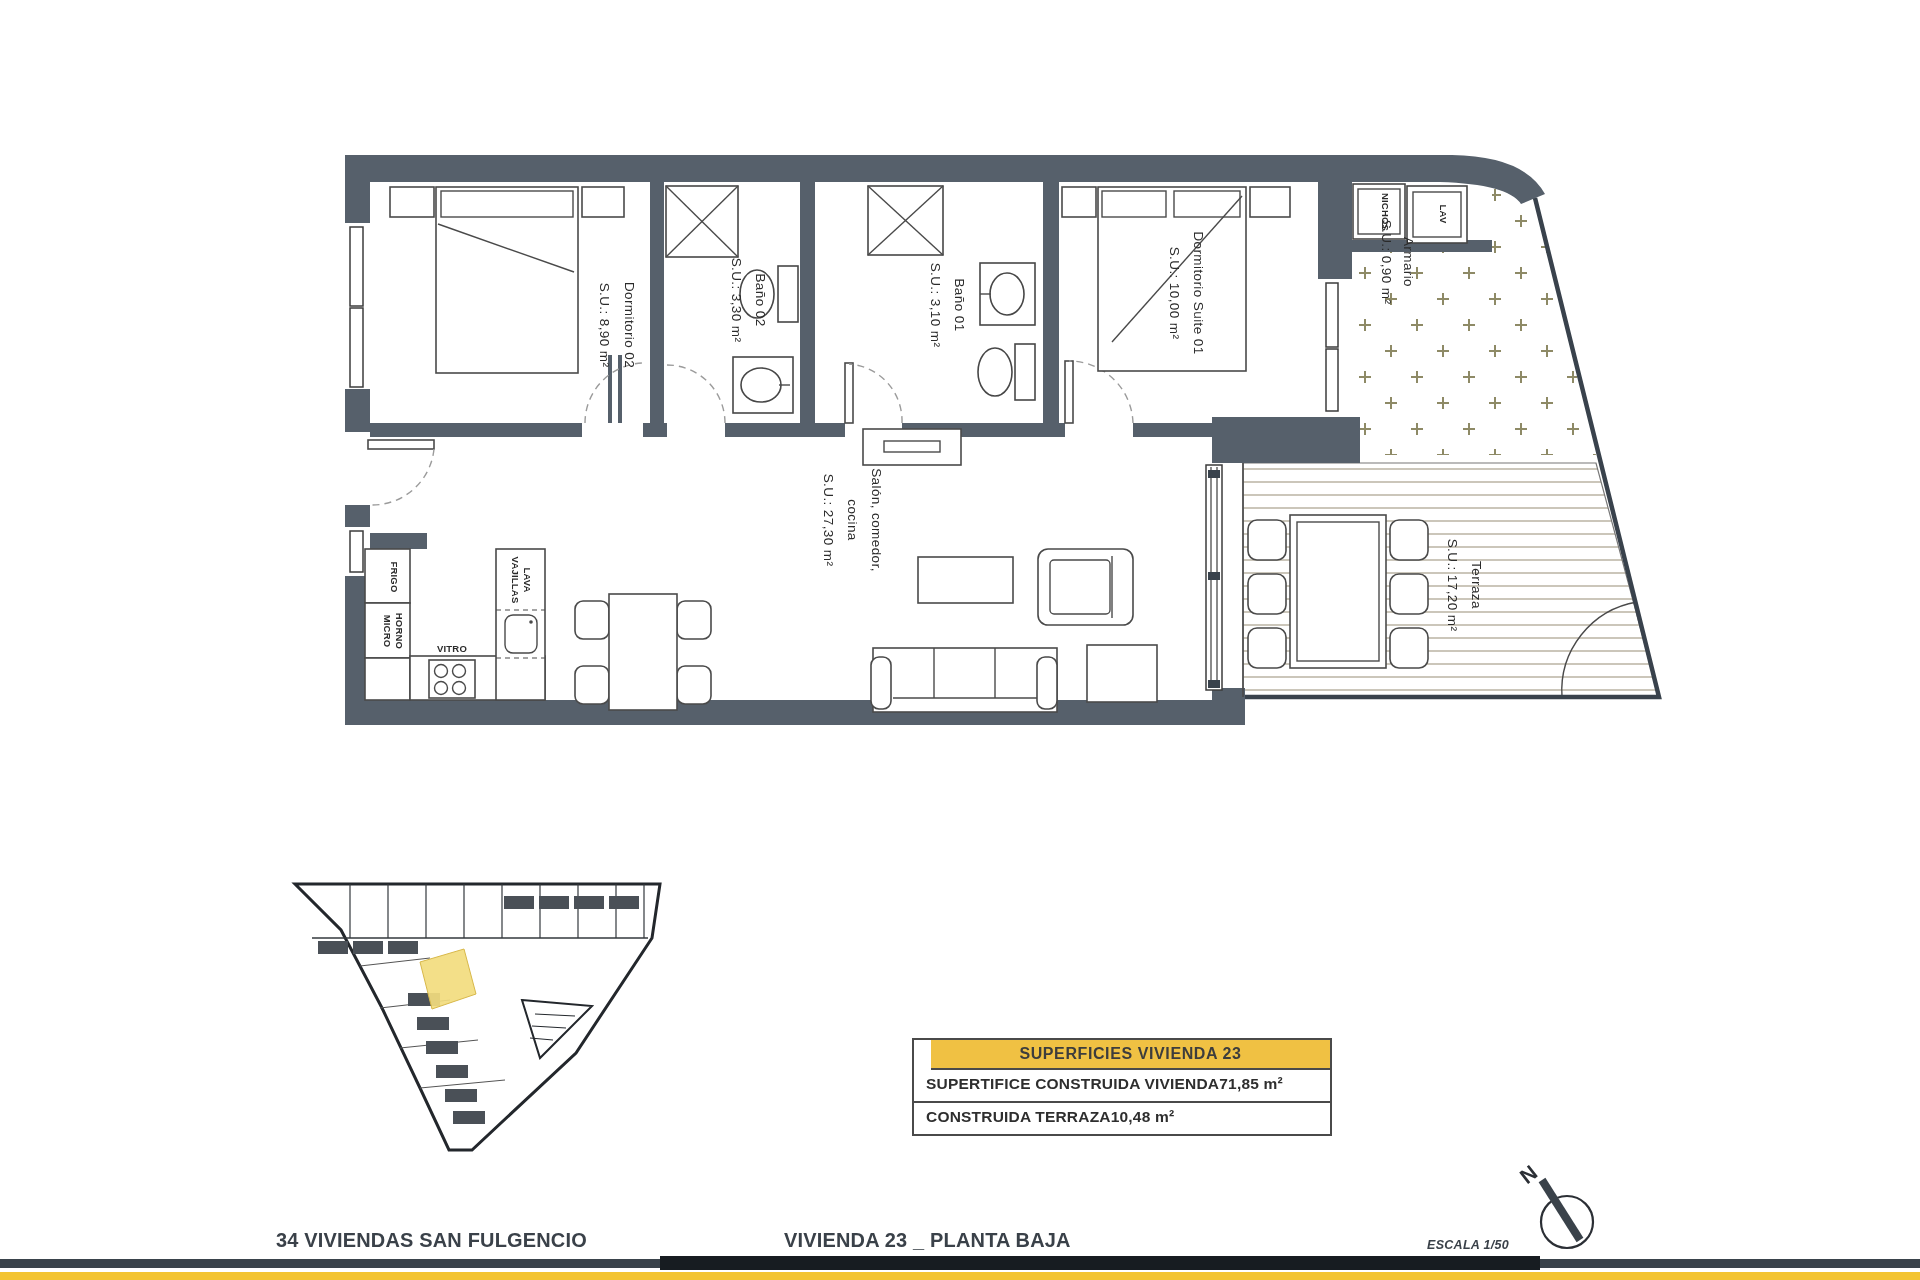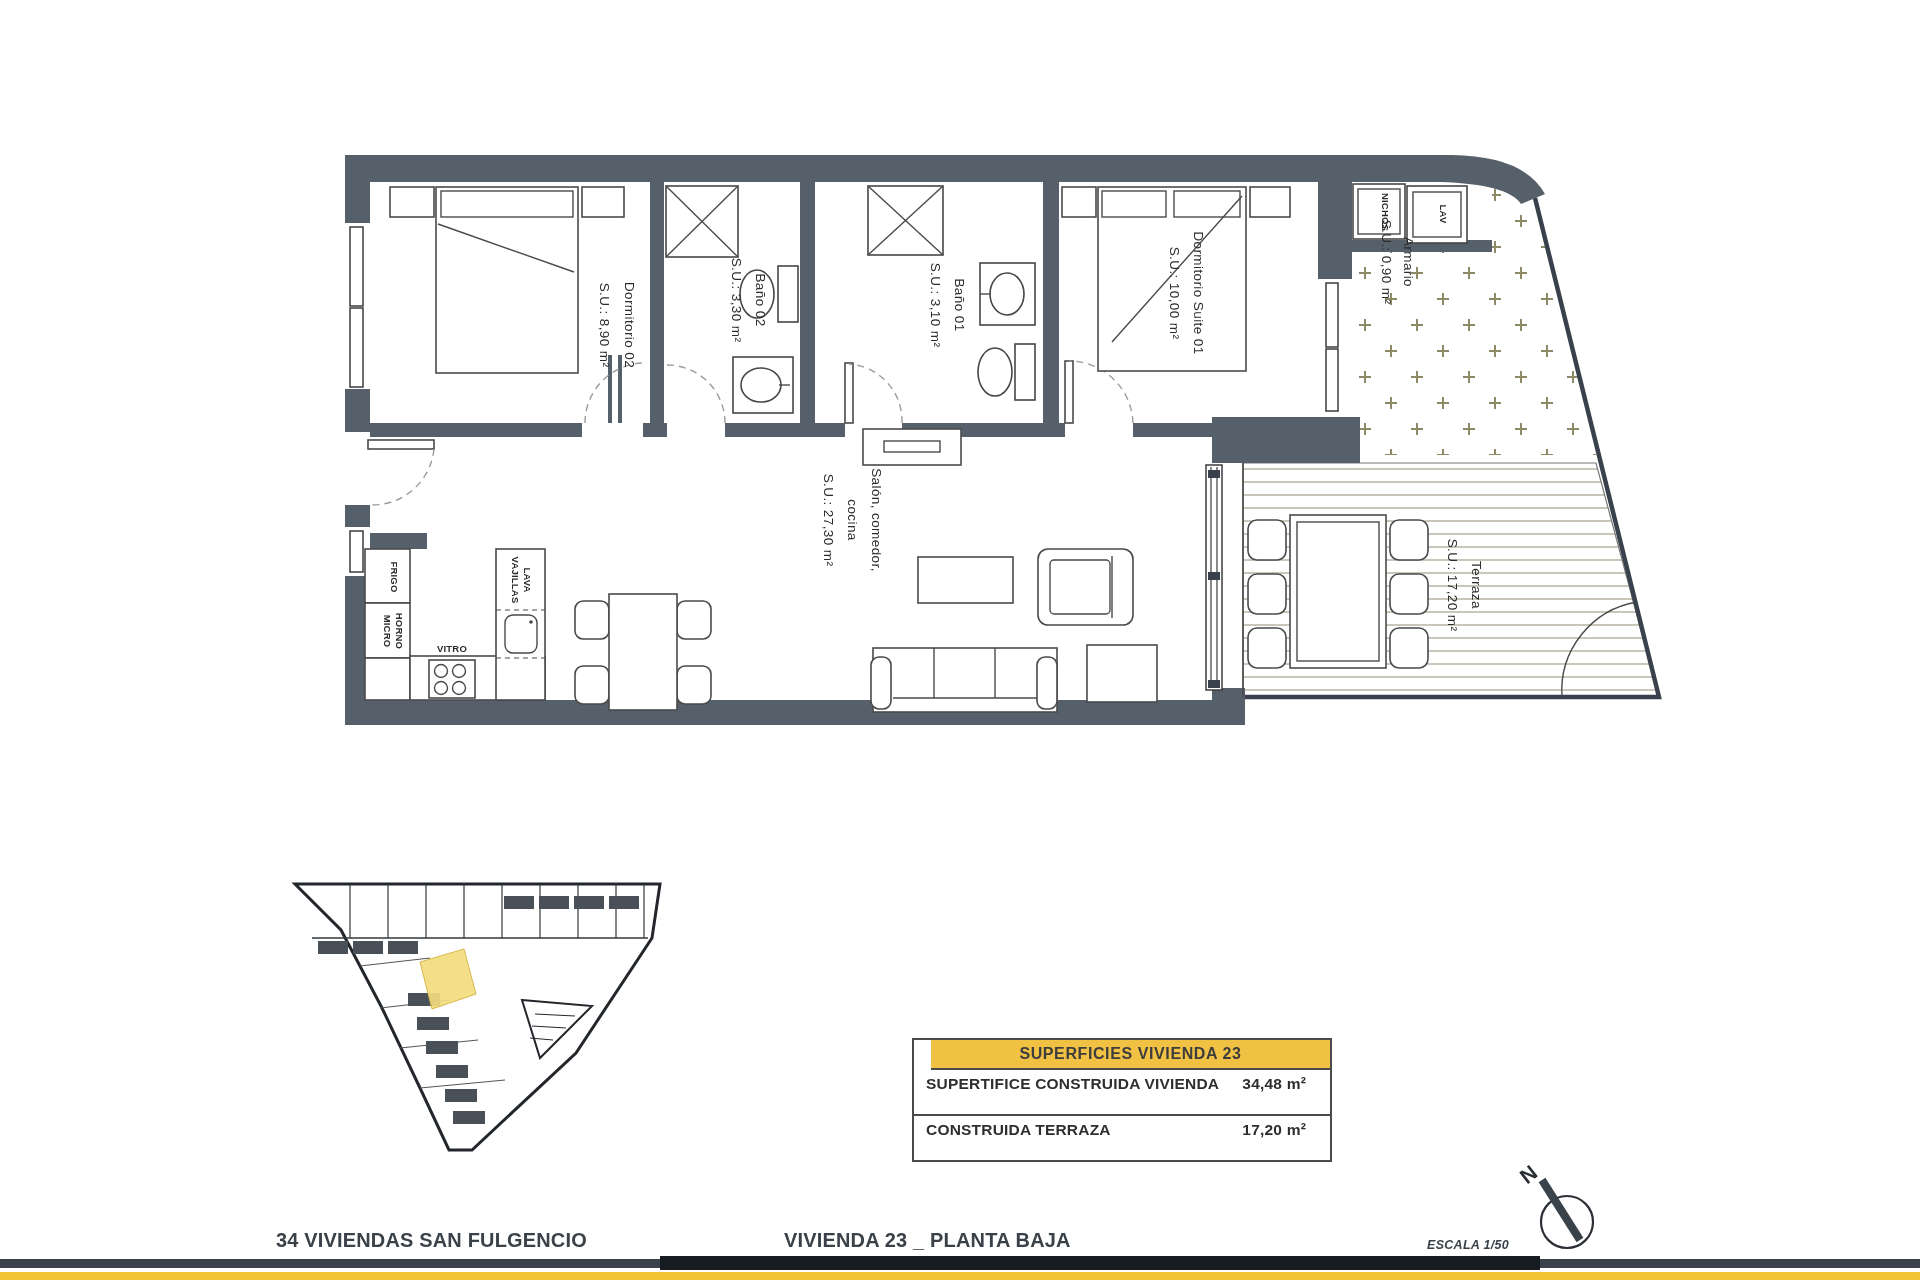--- a/index.html
+++ b/index.html
@@ -16,22 +16,22 @@
   .winf{fill:#ffffff;stroke:#3c3c3c;stroke-width:1.5;}
   .rlbl{font-family:"Liberation Sans",sans-serif;font-size:13.5px;fill:#2b2b2b;letter-spacing:.4px;}
   .slbl{font-family:"Liberation Sans",sans-serif;font-size:9.5px;font-weight:bold;fill:#2b2b2b;letter-spacing:.2px;}
   .site{stroke:#23272C;fill:#ffffff;}
   .sitebox{fill:#4A5057;stroke:none;}
 
   
   .sum-table{position:absolute;left:912px;top:1038px;width:416px;border:2px solid #4a4a4a;background:#fff;}
   .sum-header{height:28px;line-height:28px;text-align:center;background:#F0C143;
               font-weight:bold;font-size:16px;color:#3d3d3d;letter-spacing:.6px;border-bottom:2px solid #4a4a4a;margin-left:17px;}
-  .sum-row{height:27px;line-height:27px;display:flex;justify-content:space-between;
-           font-weight:bold;font-size:15.5px;color:#2e2e2e;padding:0 24px 17px 12px;letter-spacing:.2px;}
+  .sum-row{height:27px;line-height:27px;display:flex;
+           font-weight:bold;font-size:15.5px;color:#2e2e2e;padding:0 24px 4px 12px;letter-spacing:.2px;}
   .sum-row + .sum-row{border-top:2px solid #4a4a4a;}
 
   
   .ft-title{position:absolute;top:1228px;font-weight:bold;font-size:21px;color:#3A4149;
             letter-spacing:.2px;transform:scaleX(.95);transform-origin:left top;white-space:nowrap;}
   .ft-project{left:276px;}
   .ft-sheet{left:784px;}
   .ft-scale{position:absolute;left:1427px;top:1238px;font-weight:bold;font-size:12.5px;color:#3A4149;letter-spacing:.3px;font-style:italic;}
   .bar-slate{position:absolute;left:0;top:1259px;width:1920px;height:9px;background:#3A434B;}
   .bar-dark{position:absolute;left:660px;top:1256px;width:880px;height:14px;background:#171C21;}
@@ -330,25 +330,25 @@
     <circle cx="1567" cy="1222" r="26" fill="none" stroke="#2b2f35" stroke-width="2.2"></circle>
     <line x1="1580" y1="1240" x2="1542" y2="1180" stroke="#3A424A" stroke-width="8"></line>
     <text x="1533" y="1180" transform="rotate(-38 1533 1180)" font-family="Liberation Sans, sans-serif" font-size="21" font-weight="bold" fill="#2b2f35" text-anchor="middle">N</text>
   </g>
 </svg>
 
 <div class="sum-table">
   <div class="sum-header">SUPERFICIES VIVIENDA 23</div>
   <div class="sum-row">
     <span>SUPERTIFICE CONSTRUIDA VIVIENDA</span>
-    <span class="val">34,48 m²</span>
+    <span class="val">71,85 m²</span>
   </div>
   <div class="sum-row">
     <span>CONSTRUIDA TERRAZA</span>
-    <span class="val">17,20 m²</span>
+    <span class="val">10,48 m²</span>
   </div>
 </div>
 
 <div class="ft-title ft-project">34 VIVIENDAS SAN FULGENCIO</div>
 <div class="ft-title ft-sheet">VIVIENDA 23 _ PLANTA BAJA</div>
 <div class="ft-scale">ESCALA 1/50</div>
 <div class="bar-slate"></div>
 <div class="bar-dark"></div>
 <div class="bar-yellow"></div>
 

